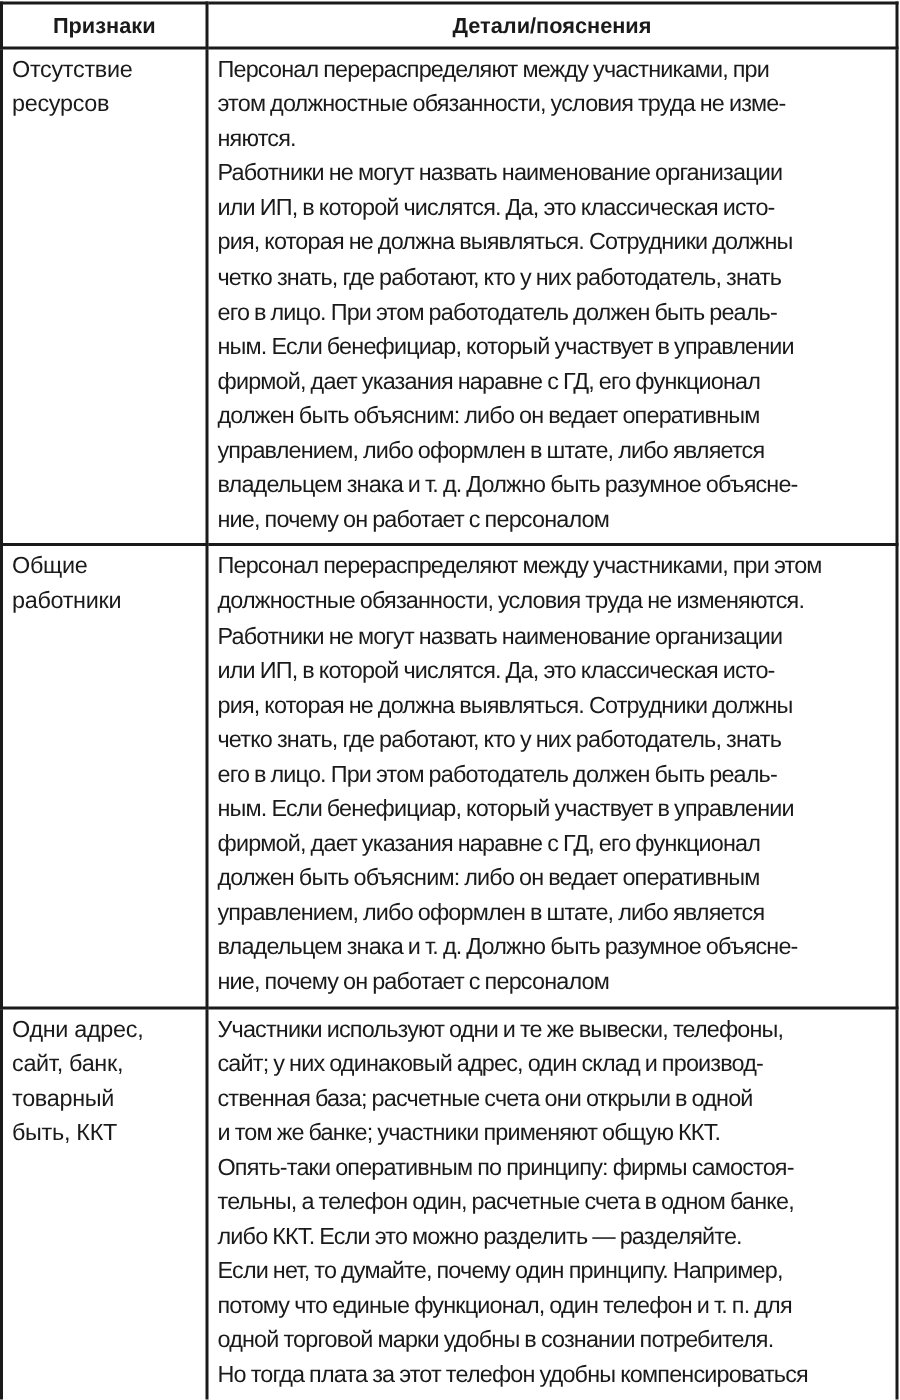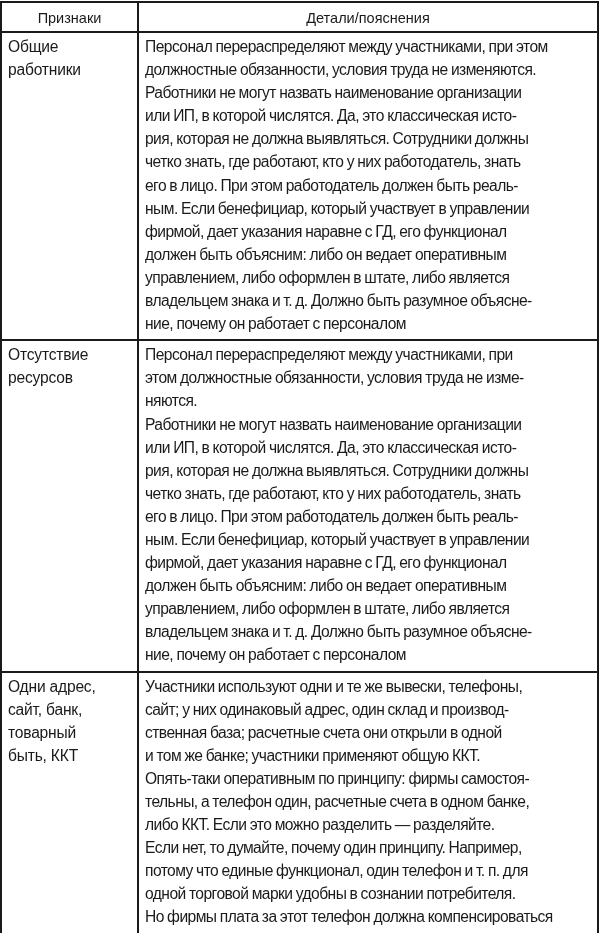--- a/index.html
+++ b/index.html
@@ -10,21 +10,21 @@
       margin: 1px 0 0 0;
       font-family: "Liberation Sans Narrow", "Liberation Sans", sans-serif;
       color: #1a1a1a;
     }
     th, td {
       border: 2px solid #1a1a1a;
       vertical-align: top;
       text-align: left;
     }
     th {
-      font-weight: normal;
+      font-weight: bold;
       font-size: 14.5px;
       text-align: center;
       height: 26px;
       padding: 2px 4px 0 4px;
       vertical-align: middle;
     }
     td {
       font-size: 15.6px;
       line-height: 23.1px;
       padding: 2px 4px 4px 6px;
@@ -40,48 +40,48 @@
 <table>
   <thead>
     <tr>
       <th style="width:125px;">Признаки</th>
       <th>Детали/пояснения</th>
     </tr>
   </thead>
   <tbody id="table-body">
       <tr>
         <td class="sign">
-          <span class="line">Общие</span>
-          <span class="line">работники</span>
+          <span class="line">Отсутствие</span>
+          <span class="line">ресурсов</span>
         </td>
         <td class="details">
-          <span class="line">Персонал перераспределяют между участниками, при этом</span>
-          <span class="line">должностные обязанности, условия труда не изменяются.</span>
+          <span class="line">Персонал перераспределяют между участниками, при</span>
+          <span class="line">этом должностные обязанности, условия труда не изме-</span>
+          <span class="line">няются.</span>
           <span class="line">Работники не могут назвать наименование организации</span>
           <span class="line">или ИП, в которой числятся. Да, это классическая исто-</span>
           <span class="line">рия, которая не должна выявляться. Сотрудники должны</span>
           <span class="line">четко знать, где работают, кто у них работодатель, знать</span>
           <span class="line">его в лицо. При этом работодатель должен быть реаль-</span>
           <span class="line">ным. Если бенефициар, который участвует в управлении</span>
           <span class="line">фирмой, дает указания наравне с ГД, его функционал</span>
           <span class="line">должен быть объясним: либо он ведает оперативным</span>
           <span class="line">управлением, либо оформлен в штате, либо является</span>
           <span class="line">владельцем знака и т. д. Должно быть разумное объясне-</span>
           <span class="line">ние, почему он работает с персоналом</span>
         </td>
       </tr>
       <tr>
         <td class="sign">
-          <span class="line">Отсутствие</span>
-          <span class="line">ресурсов</span>
+          <span class="line">Общие</span>
+          <span class="line">работники</span>
         </td>
         <td class="details">
-          <span class="line">Персонал перераспределяют между участниками, при</span>
-          <span class="line">этом должностные обязанности, условия труда не изме-</span>
-          <span class="line">няются.</span>
+          <span class="line">Персонал перераспределяют между участниками, при этом</span>
+          <span class="line">должностные обязанности, условия труда не изменяются.</span>
           <span class="line">Работники не могут назвать наименование организации</span>
           <span class="line">или ИП, в которой числятся. Да, это классическая исто-</span>
           <span class="line">рия, которая не должна выявляться. Сотрудники должны</span>
           <span class="line">четко знать, где работают, кто у них работодатель, знать</span>
           <span class="line">его в лицо. При этом работодатель должен быть реаль-</span>
           <span class="line">ным. Если бенефициар, который участвует в управлении</span>
           <span class="line">фирмой, дает указания наравне с ГД, его функционал</span>
           <span class="line">должен быть объясним: либо он ведает оперативным</span>
           <span class="line">управлением, либо оформлен в штате, либо является</span>
           <span class="line">владельцем знака и т. д. Должно быть разумное объясне-</span>
@@ -99,18 +99,18 @@
           <span class="line">Участники используют одни и те же вывески, телефоны,</span>
           <span class="line">сайт; у них одинаковый адрес, один склад и производ-</span>
           <span class="line">ственная база; расчетные счета они открыли в одной</span>
           <span class="line">и том же банке; участники применяют общую ККТ.</span>
           <span class="line">Опять-таки оперативным по принципу: фирмы самостоя-</span>
           <span class="line">тельны, а телефон один, расчетные счета в одном банке,</span>
           <span class="line">либо ККТ. Если это можно разделить — разделяйте.</span>
           <span class="line">Если нет, то думайте, почему один принципу. Например,</span>
           <span class="line">потому что единые функционал, один телефон и т. п. для</span>
           <span class="line">одной торговой марки удобны в сознании потребителя.</span>
-          <span class="line">Но фирмы плата за этот телефон должна компенсироваться</span>
+          <span class="line">Но тогда плата за этот телефон удобны компенсироваться</span>
           <span class="line">участниками процесса в виде роялти, соглашения и т. п.</span>
         </td>
       </tr>
     </tbody>
 </table>
 
 </body></html>

